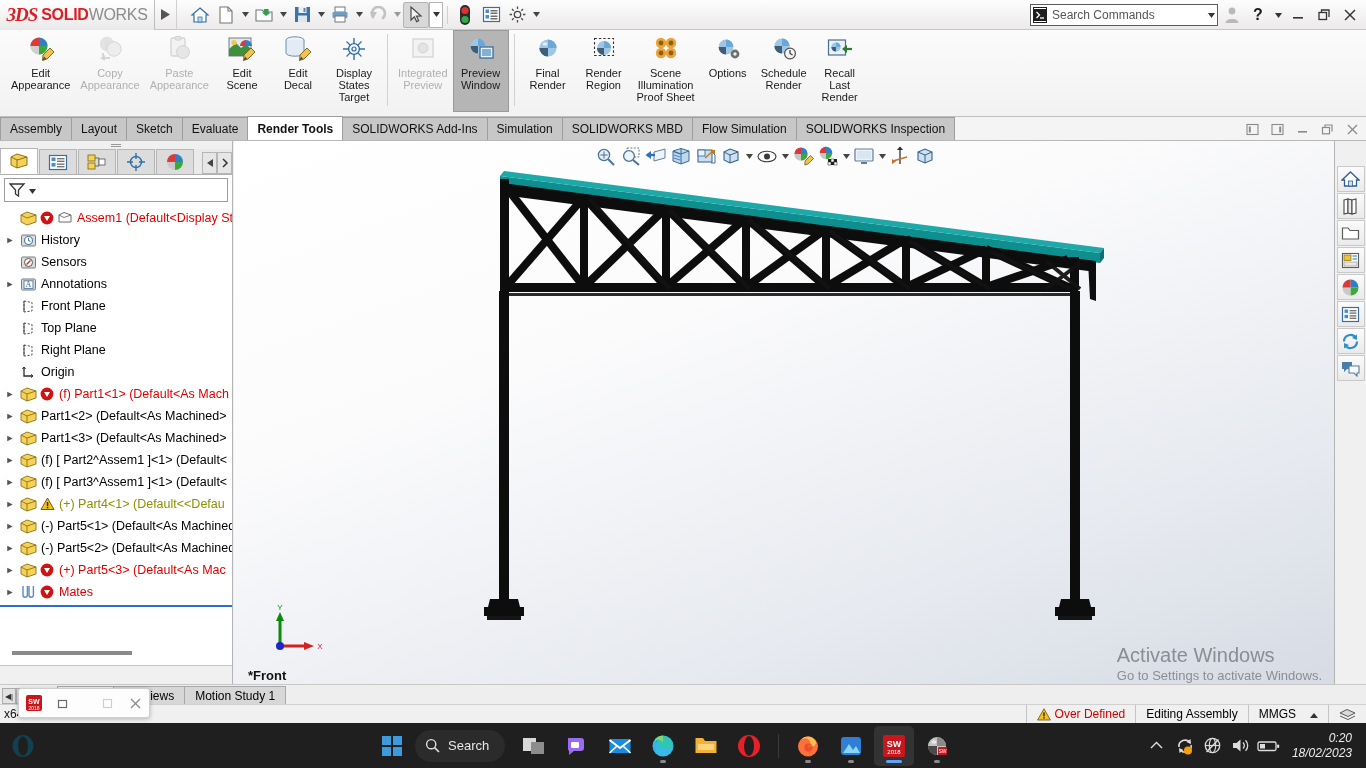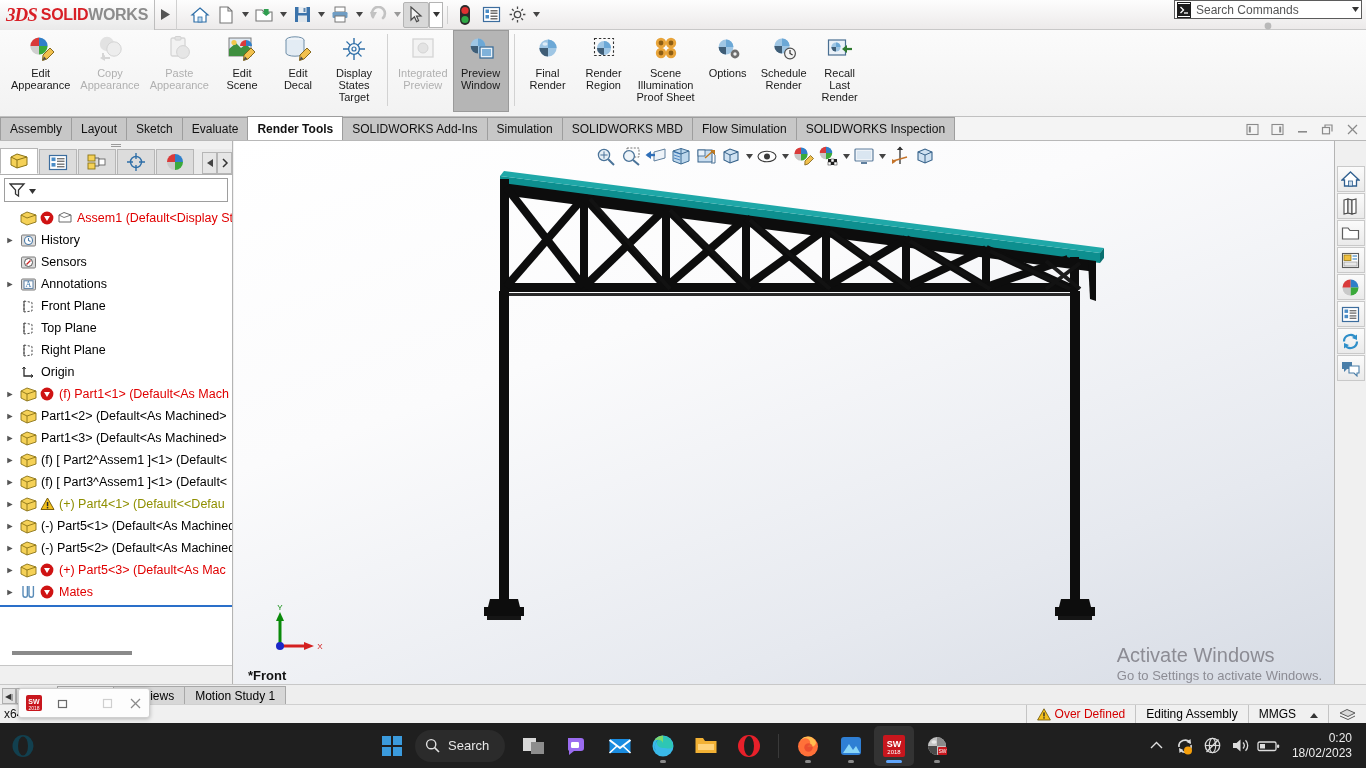--- a/index.html
+++ b/index.html
@@ -26,41 +26,41 @@
     border-right:1px solid #bdbdbd;
     display:flex; align-items:center; justify-content:center;
     position:relative;
   }
   .sw-logo .ds {
     font-family:"Liberation Serif", serif;
     font-style:italic; font-weight:bold; font-size:19px;
     color:#d81f26; letter-spacing:-1px; margin-right:4px;
   }
   .sw-logo .solid { font-weight:bold; font-size:16px; color:#d81f26; letter-spacing:-0.3px;}
-  .sw-logo .works { font-weight:bold; font-size:16px; color:#8c8c8c; letter-spacing:-0.3px;}
+  .sw-logo .works { font-weight:normal; font-size:16px; color:#8c8c8c; letter-spacing:-0.3px;}
   .pin-arrow {
     width:22px; height:30px; display:flex; align-items:center; justify-content:center;
     border-right:1px solid #d0d0d0;
   }
   .qat { display:flex; align-items:center; gap:0px; padding-left:10px; }
   .qbtn {
     width:26px; height:26px; display:flex; align-items:center; justify-content:center;
     border:1px solid transparent; border-radius:2px; cursor:default;
   }
   .qbtn.sel { background:#d8d8d8; border:1px solid #b4b4b4; }
   .qcaret {
     width:12px; height:26px; display:flex; align-items:center; justify-content:center;
   }
   .qsep { width:1px; height:18px; background:#d0d0d0; margin:0 4px; }
   .doc-title {
     position:absolute; left:0; right:0; top:0; height:30px;
     display:flex; align-items:center; justify-content:center;
     font-size:12px; color:#000; pointer-events:none;margin-top:20px;
   }
-  .tr-area { position:absolute; right:4px; top:0; height:30px; display:flex; align-items:center; gap:2px;flex-direction:column;}
+  .tr-area { position:absolute; right:4px; top:0; height:30px; display:flex; align-items:center; gap:2px;}
   .searchbox {
     width:188px; height:22px; background:#fff; border:1px solid #5b5b5b;
     display:flex; align-items:center; padding:0 2px;
   }
   .searchbox .swicon {
     width:16px; height:16px; background:#fff; border:1px solid #1d1d1d;
     display:flex; align-items:center; justify-content:center; margin-right:5px;
   }
   .searchbox input {
     border:0; outline:0; flex:1; font-size:12px; font-family:"Liberation Sans",sans-serif;
@@ -227,21 +227,21 @@
   .tb-icon.active::after {
     content:""; position:absolute; bottom:3px; left:50%; transform:translateX(-50%);
     width:16px; height:3px; border-radius:2px; background:#60a5fa;
   }
   .tb-search {
     height:32px; padding:0 16px 0 10px; border-radius:16px; background:#2b2b2b;
     display:flex; align-items:center; gap:8px; color:#e7e7e7; font-size:13px;
     margin-right:6px;
   }
   .tb-sep { width:1px; height:24px; background:#3a3a3a; margin:0 6px; }
-  .tray { position:absolute; right:8px; display:flex; align-items:center; gap:2px; color:#e7e7e7;}
+  .tray { position:absolute; right:8px; display:flex; align-items:center; gap:2px; color:#e7e7e7;font-style:italic;}
   .tray-ico { width:26px; height:30px; display:flex; align-items:center; justify-content:center; border-radius:4px;}
   .clock { text-align:right; font-size:12px; line-height:15px; padding:0 6px 0 8px; color:#ececec;}
 </style>
 </head>
 <body>
 
 <div id="app">
 
   <div class="titlebar">
     <div class="sw-logo">

